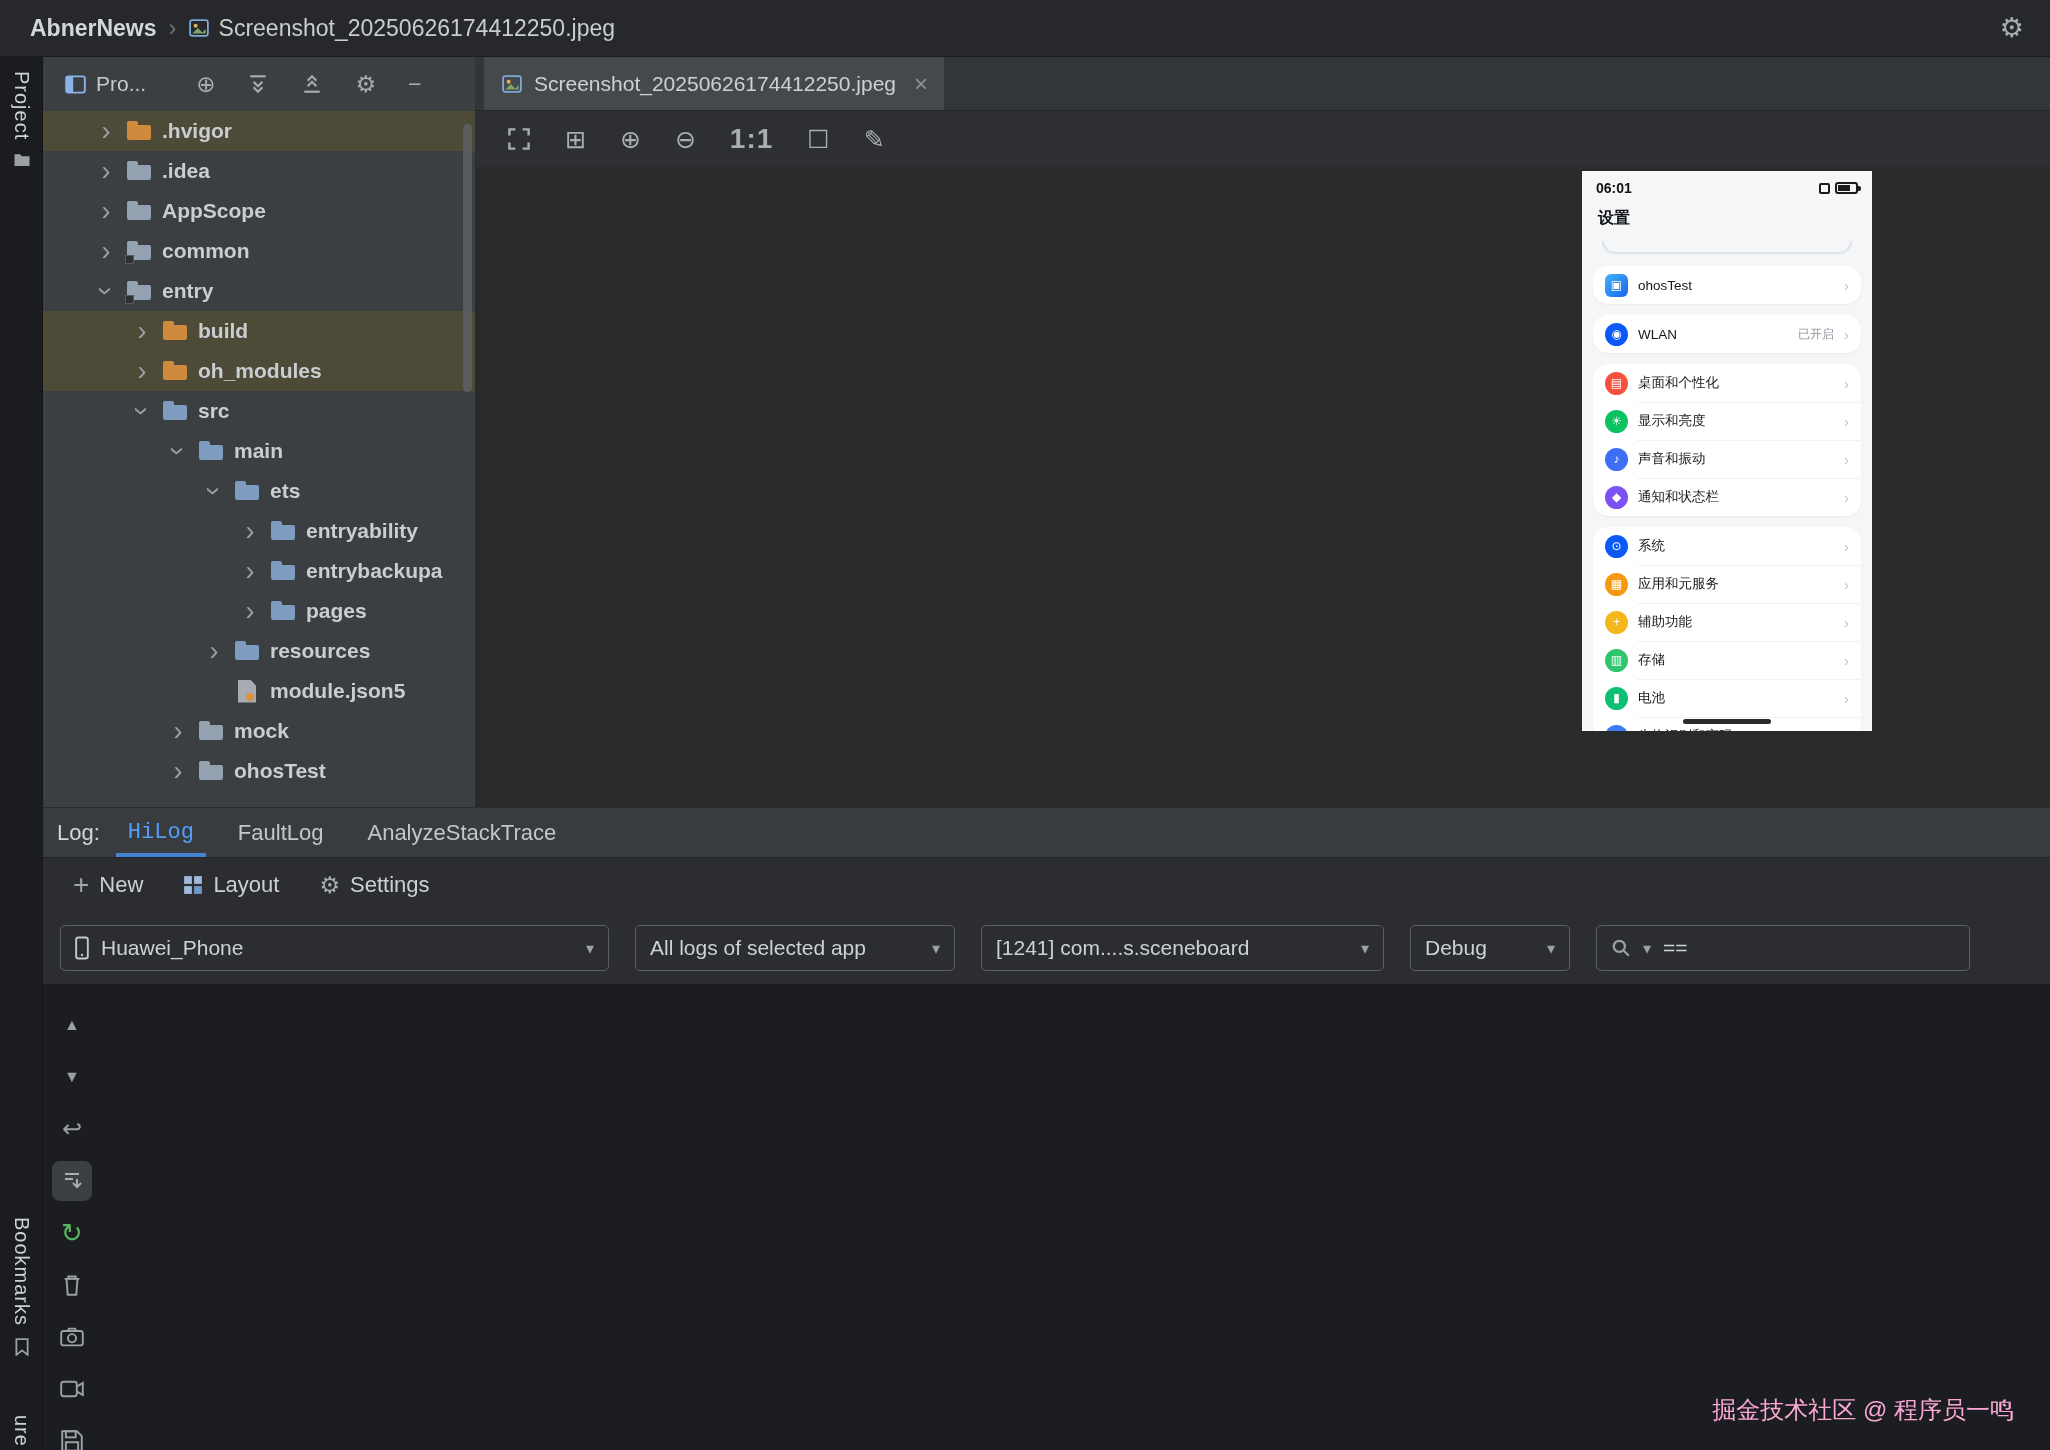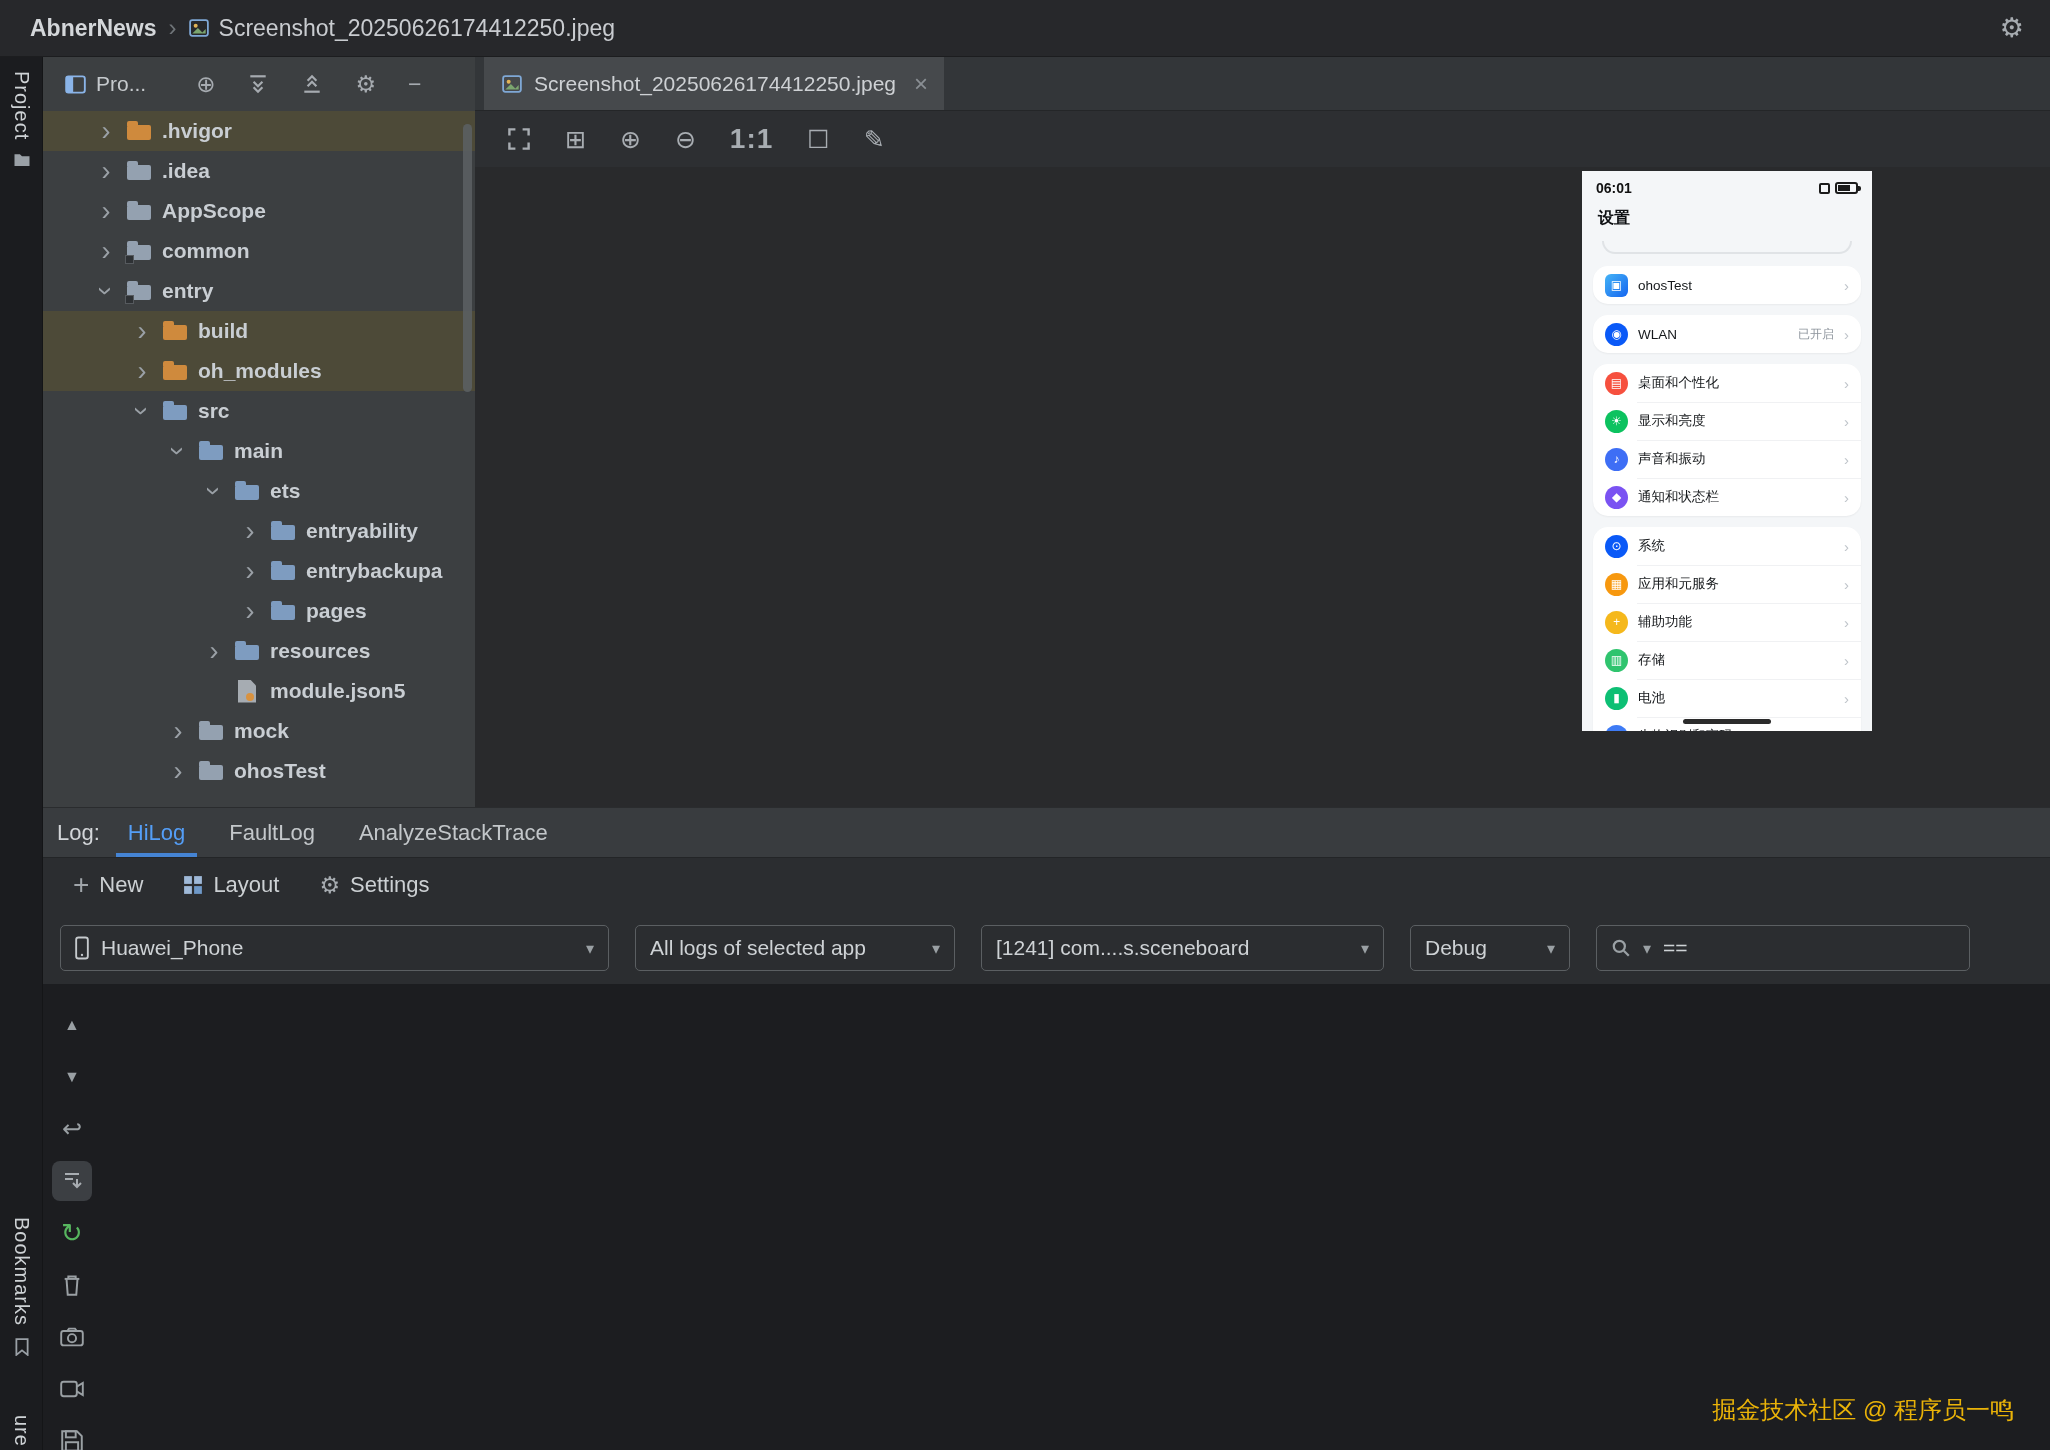--- a/index.html
+++ b/index.html
@@ -94,42 +94,42 @@
   .p-home { position:absolute; left:50%; bottom:7px; transform:translateX(-50%); width:88px; height:5px;
             border-radius:3px; background:#2b2b2b; }
 
   
   .log-panel { position:absolute; left:43px; top:807px; width:2007px; height:643px; background:#1c1d20;
                display:flex; flex-direction:column; }
   .log-tabs { height:50px; background:#393c3f; border-top:1px solid #2a2c2e; display:flex; align-items:stretch;
               padding-left:14px; gap:0; font-size:22px; color:#c3c7ca; }
   .ltab { display:flex; align-items:center; padding:0 22px; position:relative; }
   .ltab-label { color:#d3d6d9; padding:0 6px 0 0; display:flex; align-items:center; }
-  .ltab.active { color:#549ef7; }
+  .ltab.active { color:#549ef7;font-family:Liberation Mono, monospace; }
   .ltab.active::after { content:""; position:absolute; left:10px; right:10px; bottom:0; height:4px; background:#4584d4; }
   .log-toolbar { height:55px; background:#2b2d30; border-top:1px solid #232527; display:flex; align-items:center;
                  gap:12px; padding-left:30px; font-size:22px; color:#ccd0d3; }
   .lt-group { display:flex; align-items:center; gap:10px; margin-right:28px; }
   .plus-ic { font-size:28px; color:#a0a5aa; line-height:1; }
   .log-filters { height:72px; background:#2b2d30; display:flex; align-items:center; gap:26px; padding-left:17px; }
   .dd { height:46px; border:1px solid #5b5f62; border-radius:5px; background:#2b2d30; display:flex;
         align-items:center; gap:12px; padding:0 14px; font-size:21px; color:#ced2d5; flex:none; }
   .dd .caret { margin-left:auto; color:#9aa0a4; font-size:16px; }
   .dd-device { width:549px; } .dd-scope { width:320px; } .dd-process { width:403px; }
   .dd-level { width:160px; } .dd-search { width:374px; }
   .log-body { flex:1; position:relative; background:#1c1d20; overflow:hidden; }
   .side-icons { position:absolute; left:0; top:24px; width:58px; display:flex; flex-direction:column;
                 align-items:center; gap:18px; }
   .slot { height:34px; display:flex; align-items:center; justify-content:center; color:#9aa0a4; }
   .tri { font-size:16px; }
   .icon-box { width:40px; height:40px; background:#3c3f43; border-radius:8px; display:flex; align-items:center;
               justify-content:center; }
   .green-ic { color:#57b65f; font-size:26px; }
   .wrap-ic { font-size:24px; }
-  .watermark { position:absolute; right:36px; bottom:24px; font-size:24px; color:#eab308;margin-left:40px; }
+  .watermark { position:absolute; right:36px; bottom:24px; font-size:24px; color:#f9a8d4;margin-left:40px; }
 
   svg { display:block; }
 </style>
 </head>
 <body>
 
 <div class="topbar">
   <span class="bc-project">AbnerNews</span>
   <span class="bc-sep">›</span>
   <span class="bc-file">

